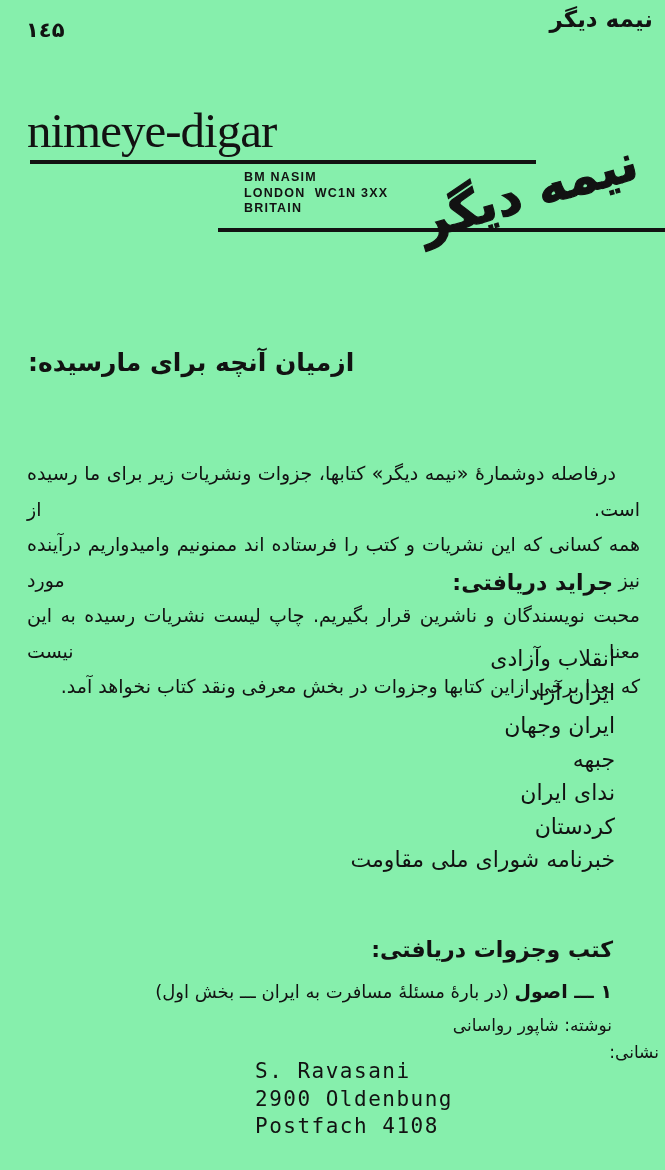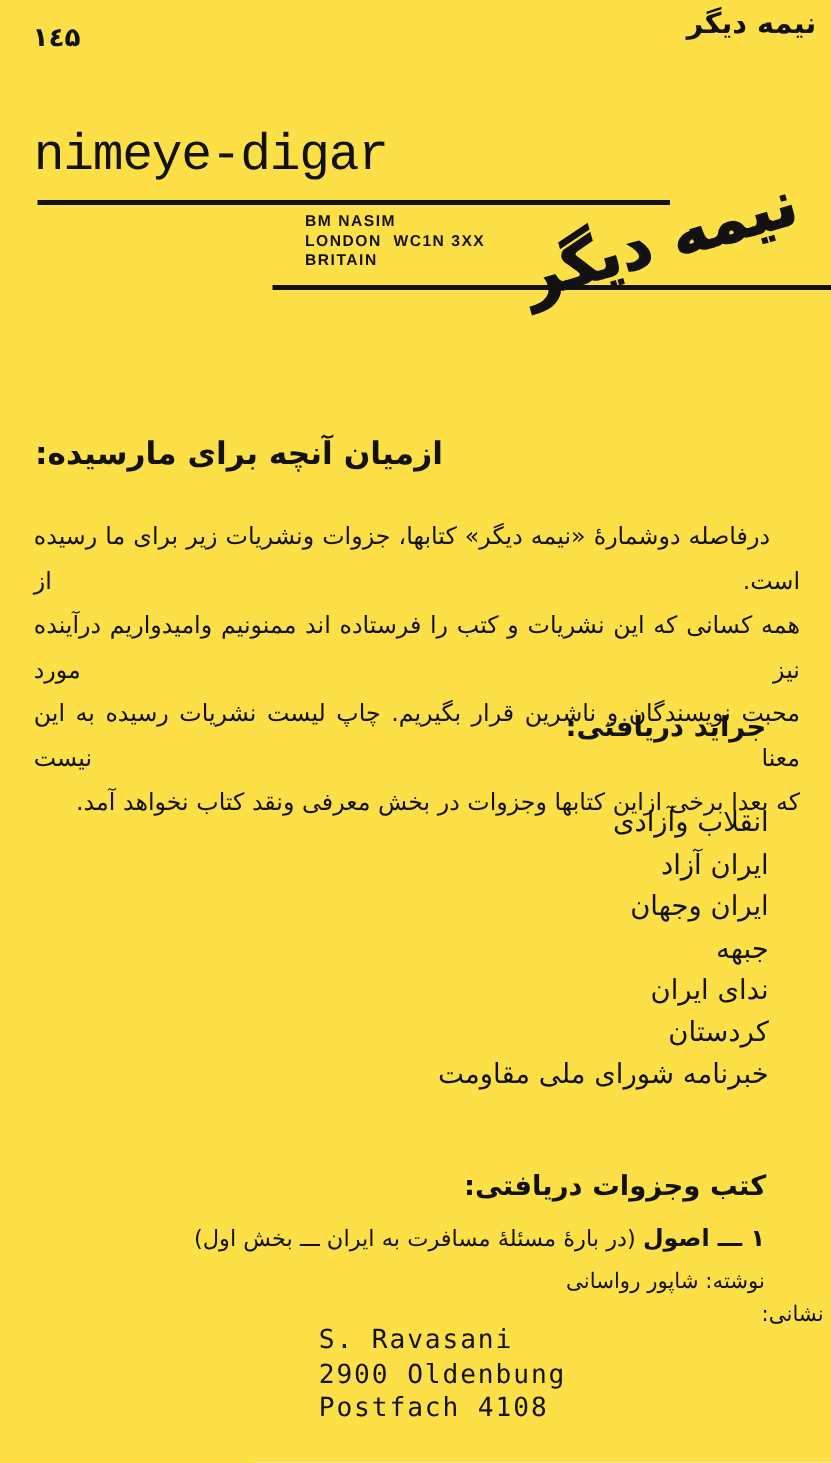--- a/index.html
+++ b/index.html
@@ -1,40 +1,40 @@
 <!DOCTYPE html>
 <html lang="fa"><head>
 <meta charset="utf-8">
 <style>
   html,body { margin:0; padding:0; background:#e8e8e8; }
   .page {
     position:relative;
     width:665px; height:1170px;
     margin:0 auto;
-    background:#fde047;
+    background:#86efac;
     color:#121212;
     font-family:"DejaVu Sans", sans-serif;
     overflow:hidden;
   }
   .abs { position:absolute; }
   .rtl { direction:rtl; unicode-bidi:isolate; }
 
   .page-num {
     left:26px; top:18px;
     font-size:21px; font-weight:bold;
     letter-spacing:3px;
   }
   .masthead-fa {
     right:12px; top:6px;
     font-size:23px; font-weight:bold;
   }
   .logo {
     left:27px; top:102px;
-    font-family:Liberation Mono, monospace;
-    font-size:41px;
+    font-family:Liberation Serif, serif;
+    font-size:49px;
     letter-spacing:-1px;
     white-space:nowrap;
   }
   .rule-top {
     left:30px; top:160px; width:506px; height:4px;
     background:#121212;
   }
   .rule-bottom {
     left:218px; top:228px; width:447px; height:4px;
     background:#121212;
@@ -60,21 +60,21 @@
   }
   .h-arrivals {
     left:28px; top:348px;
     font-size:25px; font-weight:bold;
   }
   .intro {
     left:27px; top:412px; width:613px;
     font-size:19px; line-height:35.5px;
   }
   .intro .jline { text-align:justify; text-align-last:justify; }
-  .intro .jline.first { text-indent:24px; }
+  .intro .jline.first { text-indent:24px;margin-top:44px; }
   .intro .jline.last { text-align:justify; text-align-last:right; }
   .h-journals {
     right:52px; top:570px;
     font-size:22px; font-weight:bold;
   }
   .journal-list {
     right:50px; top:642px;
     text-align:right;
     font-size:22px; line-height:33.5px;
   }

